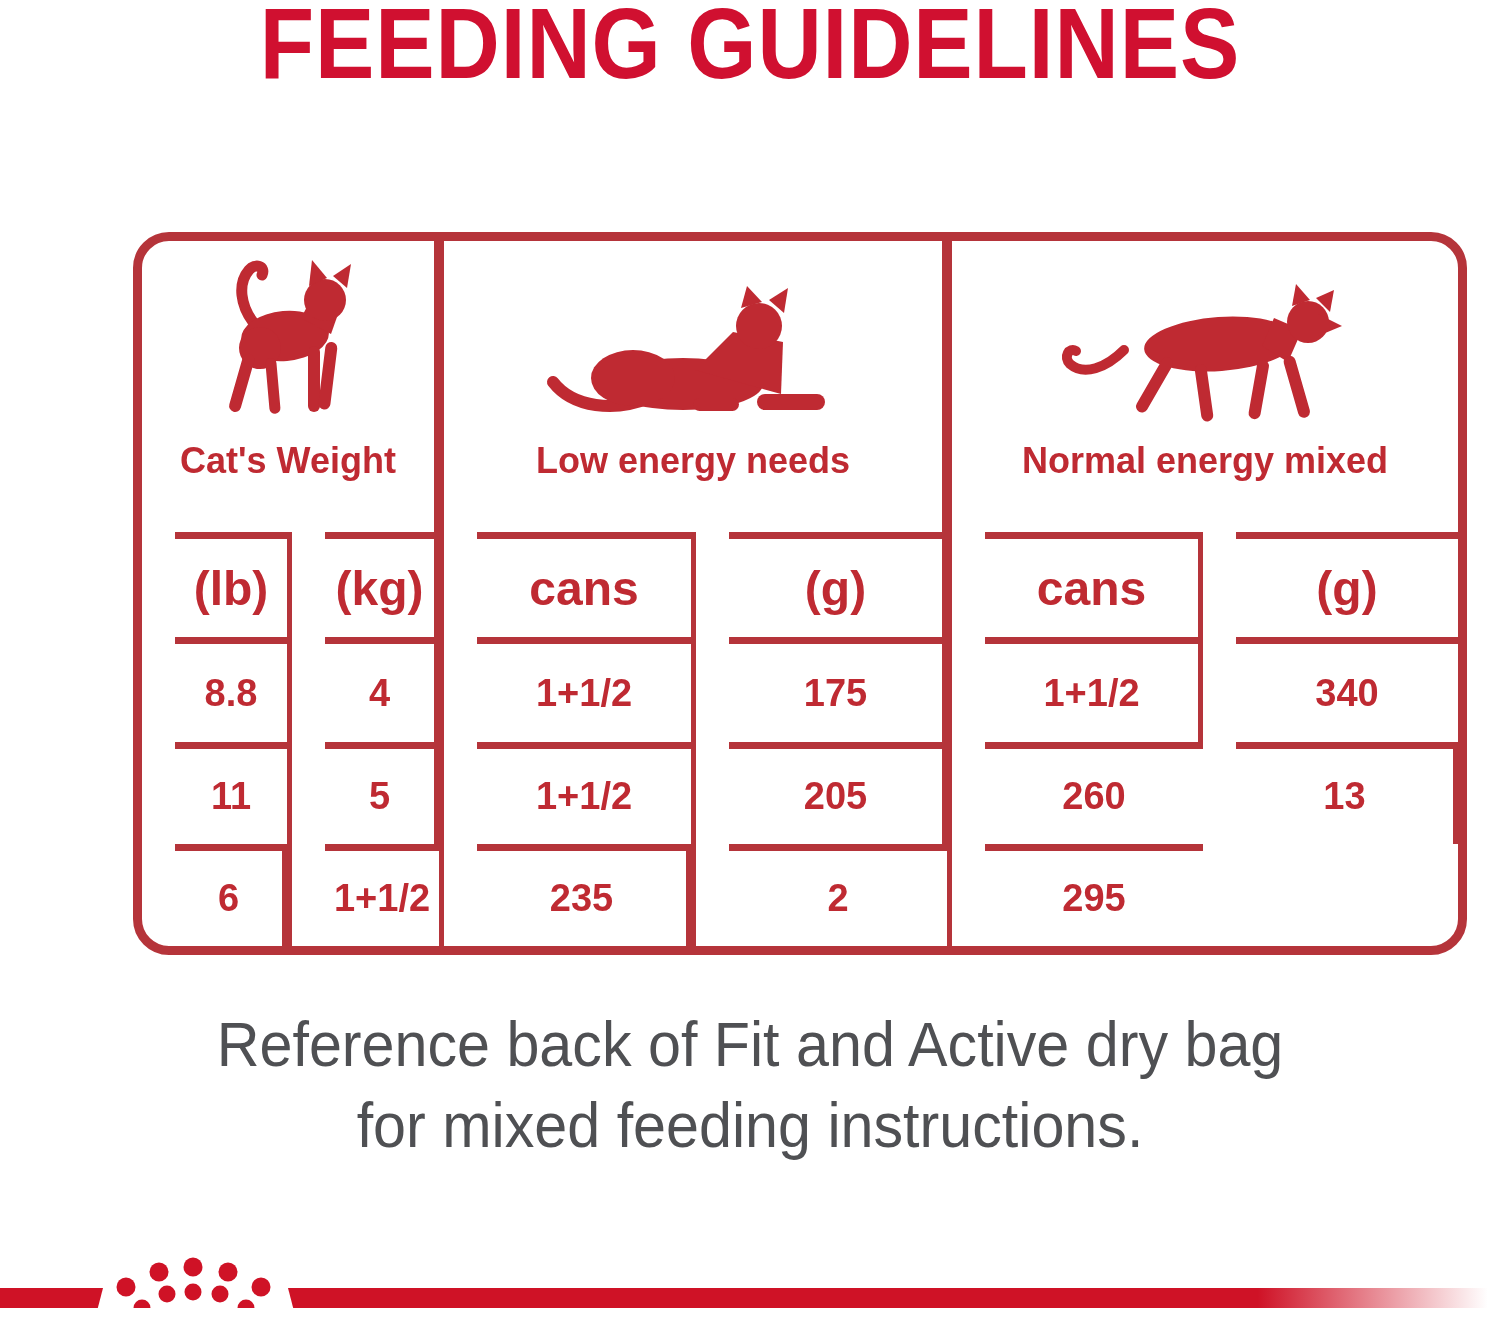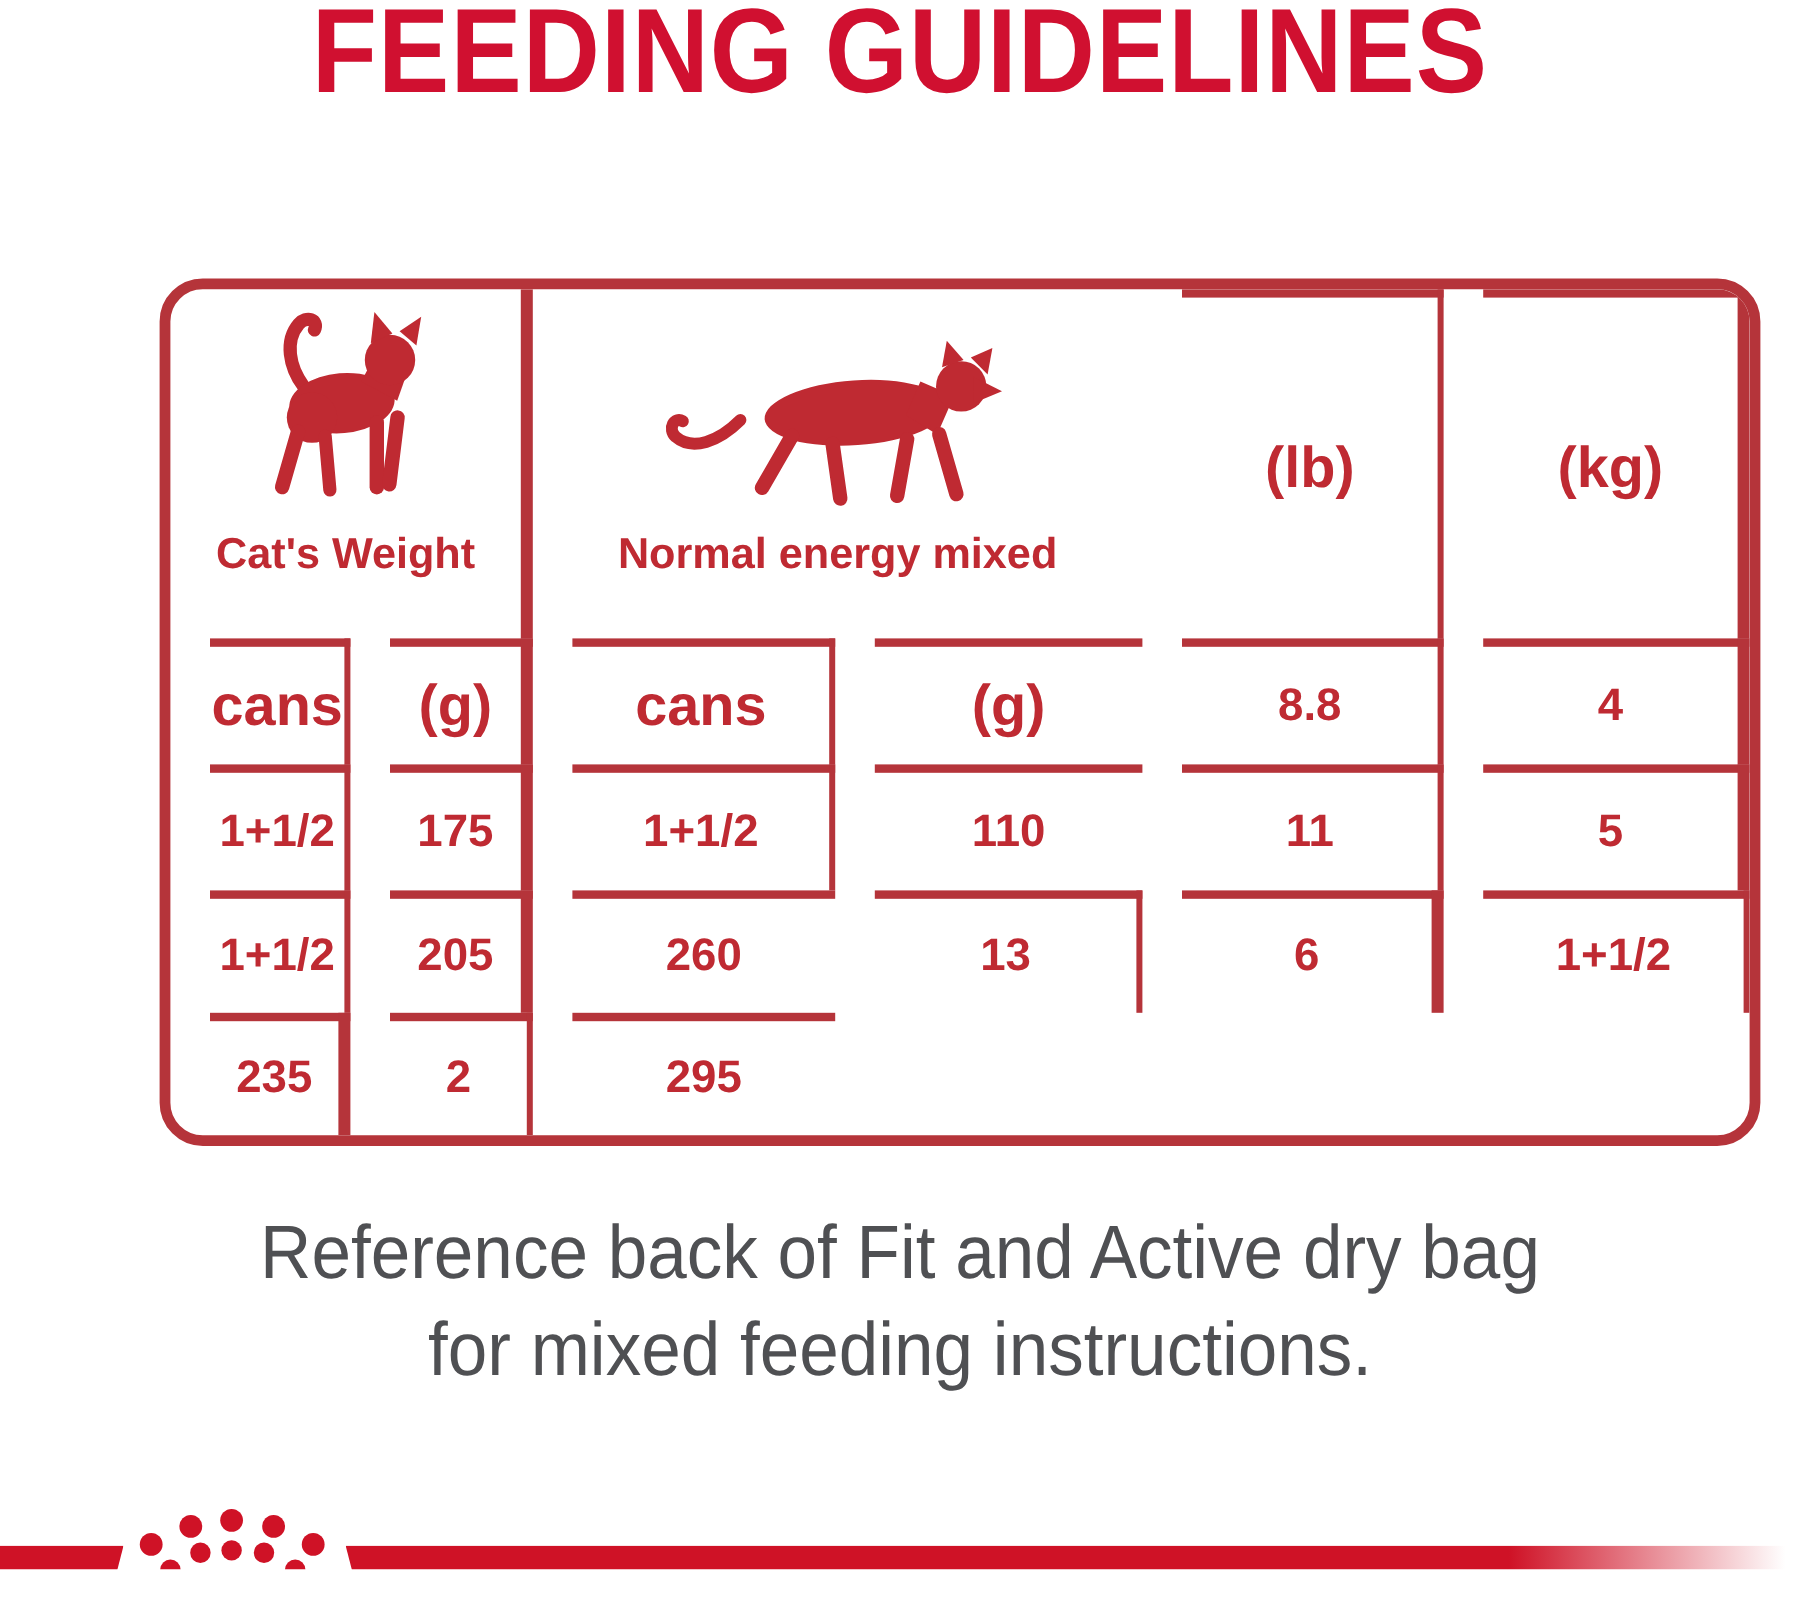--- a/index.html
+++ b/index.html
@@ -73,20 +73,38 @@
             <rect x="113" y="86" width="12" height="68" rx="6" transform="rotate(7 119 86)"></rect>
             <circle cx="47" cy="92" r="21"></circle>
             <rect x="31" y="98" width="12" height="60" rx="6" transform="rotate(16 37 98)"></rect>
             <rect x="52" y="102" width="11" height="56" rx="5.5" transform="rotate(-5 57 102)"></rect>
           </g>
         </svg>
       </div>
       <div class="hlabel">Cat's Weight</div>
     </div>
 
+    <div class="hcell bR-thick">
+      <div class="icon-wrap">
+        <svg class="cat" width="300" height="138" viewBox="0 0 300 138" aria-hidden="true">
+          <g fill="currentColor">
+            <path d="M 106 112 C 72 126 30 122 10 96" fill="none" stroke="currentColor" stroke-width="12" stroke-linecap="round"></path>
+            <ellipse cx="140" cy="98" rx="80" ry="26"></ellipse>
+            <ellipse cx="90" cy="92" rx="42" ry="28"></ellipse>
+            <polygon points="190,46 152,84 238,108 240,56"></polygon>
+            <circle cx="216" cy="40" r="23"></circle>
+            <polygon points="198,22 204,0 219,16"></polygon>
+            <polygon points="226,14 245,2 241,27"></polygon>
+            <rect x="214" y="108" width="68" height="16" rx="8"></rect>
+            <rect x="150" y="112" width="46" height="13" rx="6.5"></rect>
+          </g>
+        </svg>
+      </div>
+      <div class="hlabel">Low energy needs</div>
+    </div>
 
     <div class="hcell">
       <div class="icon-wrap">
         <svg class="cat" width="290" height="140" viewBox="0 0 290 140" aria-hidden="true">
           <g fill="currentColor">
             <path d="M 64 66 C 46 84 24 92 10 80 C 3 73 9 63 16 67" fill="none" stroke="currentColor" stroke-width="10" stroke-linecap="round"></path>
             <ellipse cx="160" cy="60" rx="76" ry="27" transform="rotate(-4 160 60)"></ellipse>
             <polygon points="214,34 242,46 228,78 202,62"></polygon>
             <circle cx="248" cy="38" r="21"></circle>
             <polygon points="258,30 282,42 258,52"></polygon>
@@ -107,21 +125,21 @@
     <div class="cell sub bT bR-thin">cans</div>
     <div class="cell sub bT bR-thick">(g)</div>
     <div class="cell sub bT bR-thin">cans</div>
     <div class="cell sub bT">(g)</div>
 
     <div class="cell val bT bR-thin">8.8</div>
     <div class="cell val bT bR-thick">4</div>
     <div class="cell val bT bR-thin">1+1/2</div>
     <div class="cell val bT bR-thick">175</div>
     <div class="cell val bT bR-thin">1+1/2</div>
-    <div class="cell val bT">110</div>
+    <div class="cell val bT">340</div>
 
     <div class="cell val bT bR-thin">11</div>
     <div class="cell val bT bR-thick">5</div>
     <div class="cell val bT bR-thin">1+1/2</div>
     <div class="cell val bT bR-thick">205</div>
     <div class="cell val bT">260</div>
 
     <div class="cell val bT bR-thin">13</div>
     <div class="cell val bT bR-thick">6</div>
     <div class="cell val bT bR-thin">1+1/2</div>

